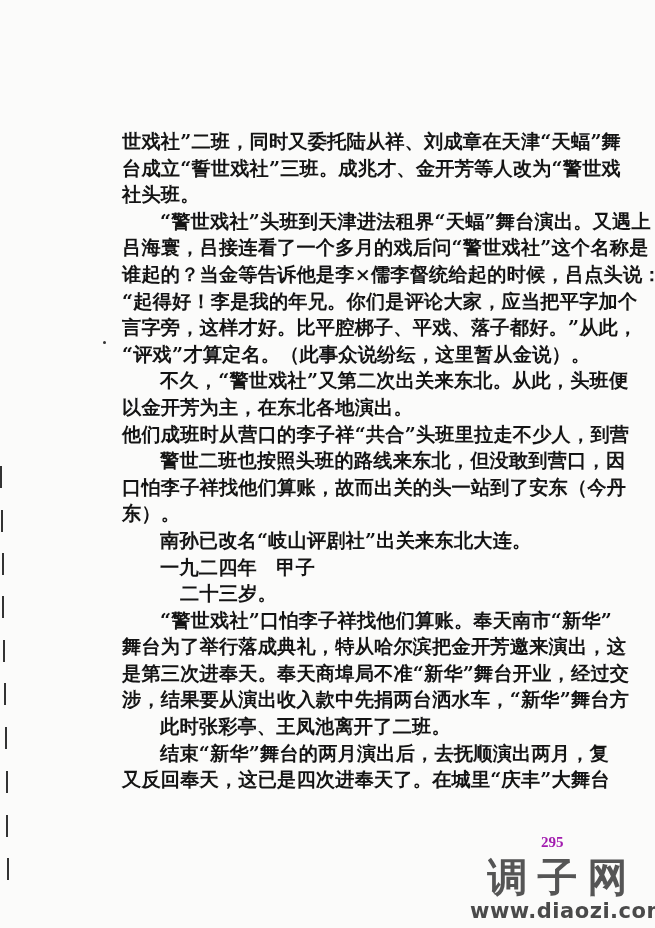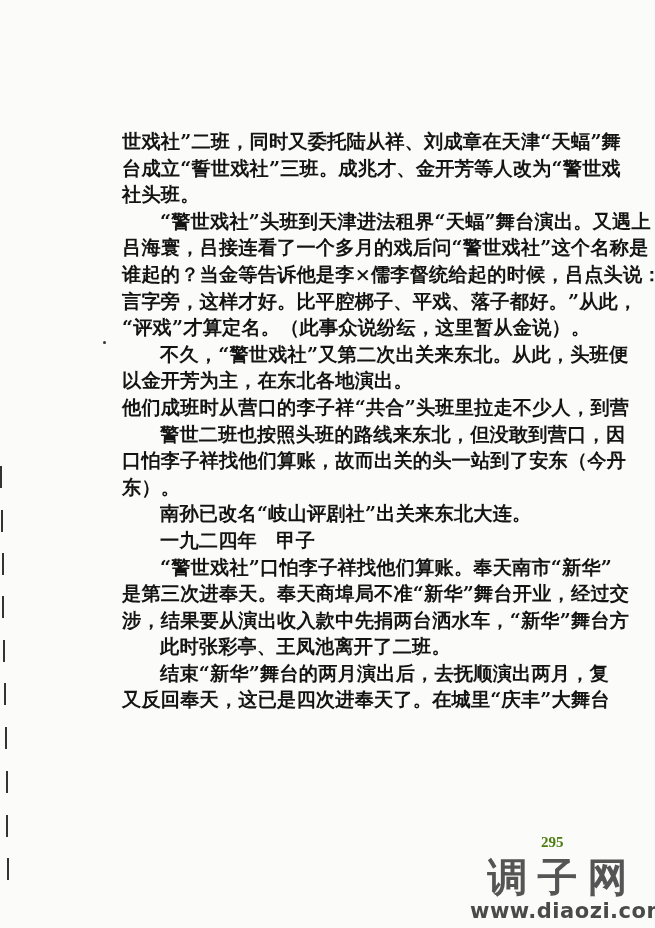--- a/index.html
+++ b/index.html
@@ -16,21 +16,21 @@
     height: 26.6px; line-height: 26.6px; font-size: 19.2px;
     white-space: nowrap; text-align: justify; text-align-last: justify;
     letter-spacing: 0.2px; font-weight: bold;
   }
   .line.last { text-align-last: left; }
   .line.indent { padding-left: 38px; }
   .line.indent2 { padding-left: 38px; text-align-last: left; }
   .line.indent3 { padding-left: 58px; text-align-last: left; }
   .page-number {
     position: absolute; left: 541px; top: 834px;
-    font-family: "Liberation Serif", serif; font-weight: bold; font-size: 15px; color: #4d7c0f;
+    font-family: "Liberation Serif", serif; font-weight: bold; font-size: 15px; color: #a21caf;
   }
   .edge-marks { position: absolute; left: 0; top: 0; width: 10px; height: 928px; }
   .edge-mark { position: absolute; width: 2px; background: #333; }
   .watermark {
     position: absolute; left: 470px; top: 855px; width: 185px; text-align: center;
     font-family: "DejaVu Sans", sans-serif;
   }
   .wm-title { font-size: 40px; font-weight: bold; color: #555; letter-spacing: 10px; line-height: 44px; }
   .wm-url { font-size: 21px; font-weight: bold; color: #4a4a4a; letter-spacing: 0.5px; line-height: 24px; }
   .stray-dot { position: absolute; left: 103px; top: 341px; width: 3px; height: 3px; background: #333; border-radius: 50%; }
@@ -53,31 +53,34 @@
 
 <div class="stray-dot"></div>
 
 <div class="page">
   <div class="line">世戏社”二班，同时又委托陆从祥、刘成章在天津“天蝠”舞</div>
   <div class="line">台成立“誓世戏社”三班。成兆才、金开芳等人改为“警世戏</div>
   <div class="line last">社头班。</div>
   <div class="line indent">“警世戏社”头班到天津进法租界“天蝠”舞台演出。又遇上</div>
   <div class="line">吕海寰，吕接连看了一个多月的戏后问“警世戏社”这个名称是</div>
   <div class="line">谁起的？当金等告诉他是李×儒李督统给起的时候，吕点头说：</div>
+  <div class="line">“起得好！李是我的年兄。你们是评论大家，应当把平字加个</div>
   <div class="line">言字旁，这样才好。比平腔梆子、平戏、落子都好。”从此，</div>
   <div class="line last">“评戏”才算定名。（此事众说纷纭，这里暂从金说）。</div>
   <div class="line indent">不久，“警世戏社”又第二次出关来东北。从此，头班便</div>
   <div class="line last">以金开芳为主，在东北各地演出。</div>
   <div class="line">他们成班时从营口的李子祥“共合”头班里拉走不少人，到营</div>
   <div class="line indent">警世二班也按照头班的路线来东北，但没敢到营口，因</div>
   <div class="line">口怕李子祥找他们算账，故而出关的头一站到了安东（今丹</div>
   <div class="line last">东）。</div>
   <div class="line indent2">南孙已改名“岐山评剧社”出关来东北大连。</div>
   <div class="line indent2">一九二四年　甲子</div>
+  <div class="line indent3">二十三岁。</div>
   <div class="line indent">“警世戏社”口怕李子祥找他们算账。奉天南市“新华”</div>
+  <div class="line">舞台为了举行落成典礼，特从哈尔滨把金开芳邀来演出，这</div>
   <div class="line">是第三次进奉天。奉天商埠局不准“新华”舞台开业，经过交</div>
   <div class="line">涉，结果要从演出收入款中先捐两台洒水车，“新华”舞台方</div>
   <div class="line indent2">此时张彩亭、王凤池离开了二班。</div>
   <div class="line indent">结束“新华”舞台的两月演出后，去抚顺演出两月，复</div>
   <div class="line">又反回奉天，这已是四次进奉天了。在城里“庆丰”大舞台</div>
 </div>
 
 <div class="page-number">295</div>
 
 <div class="watermark">

